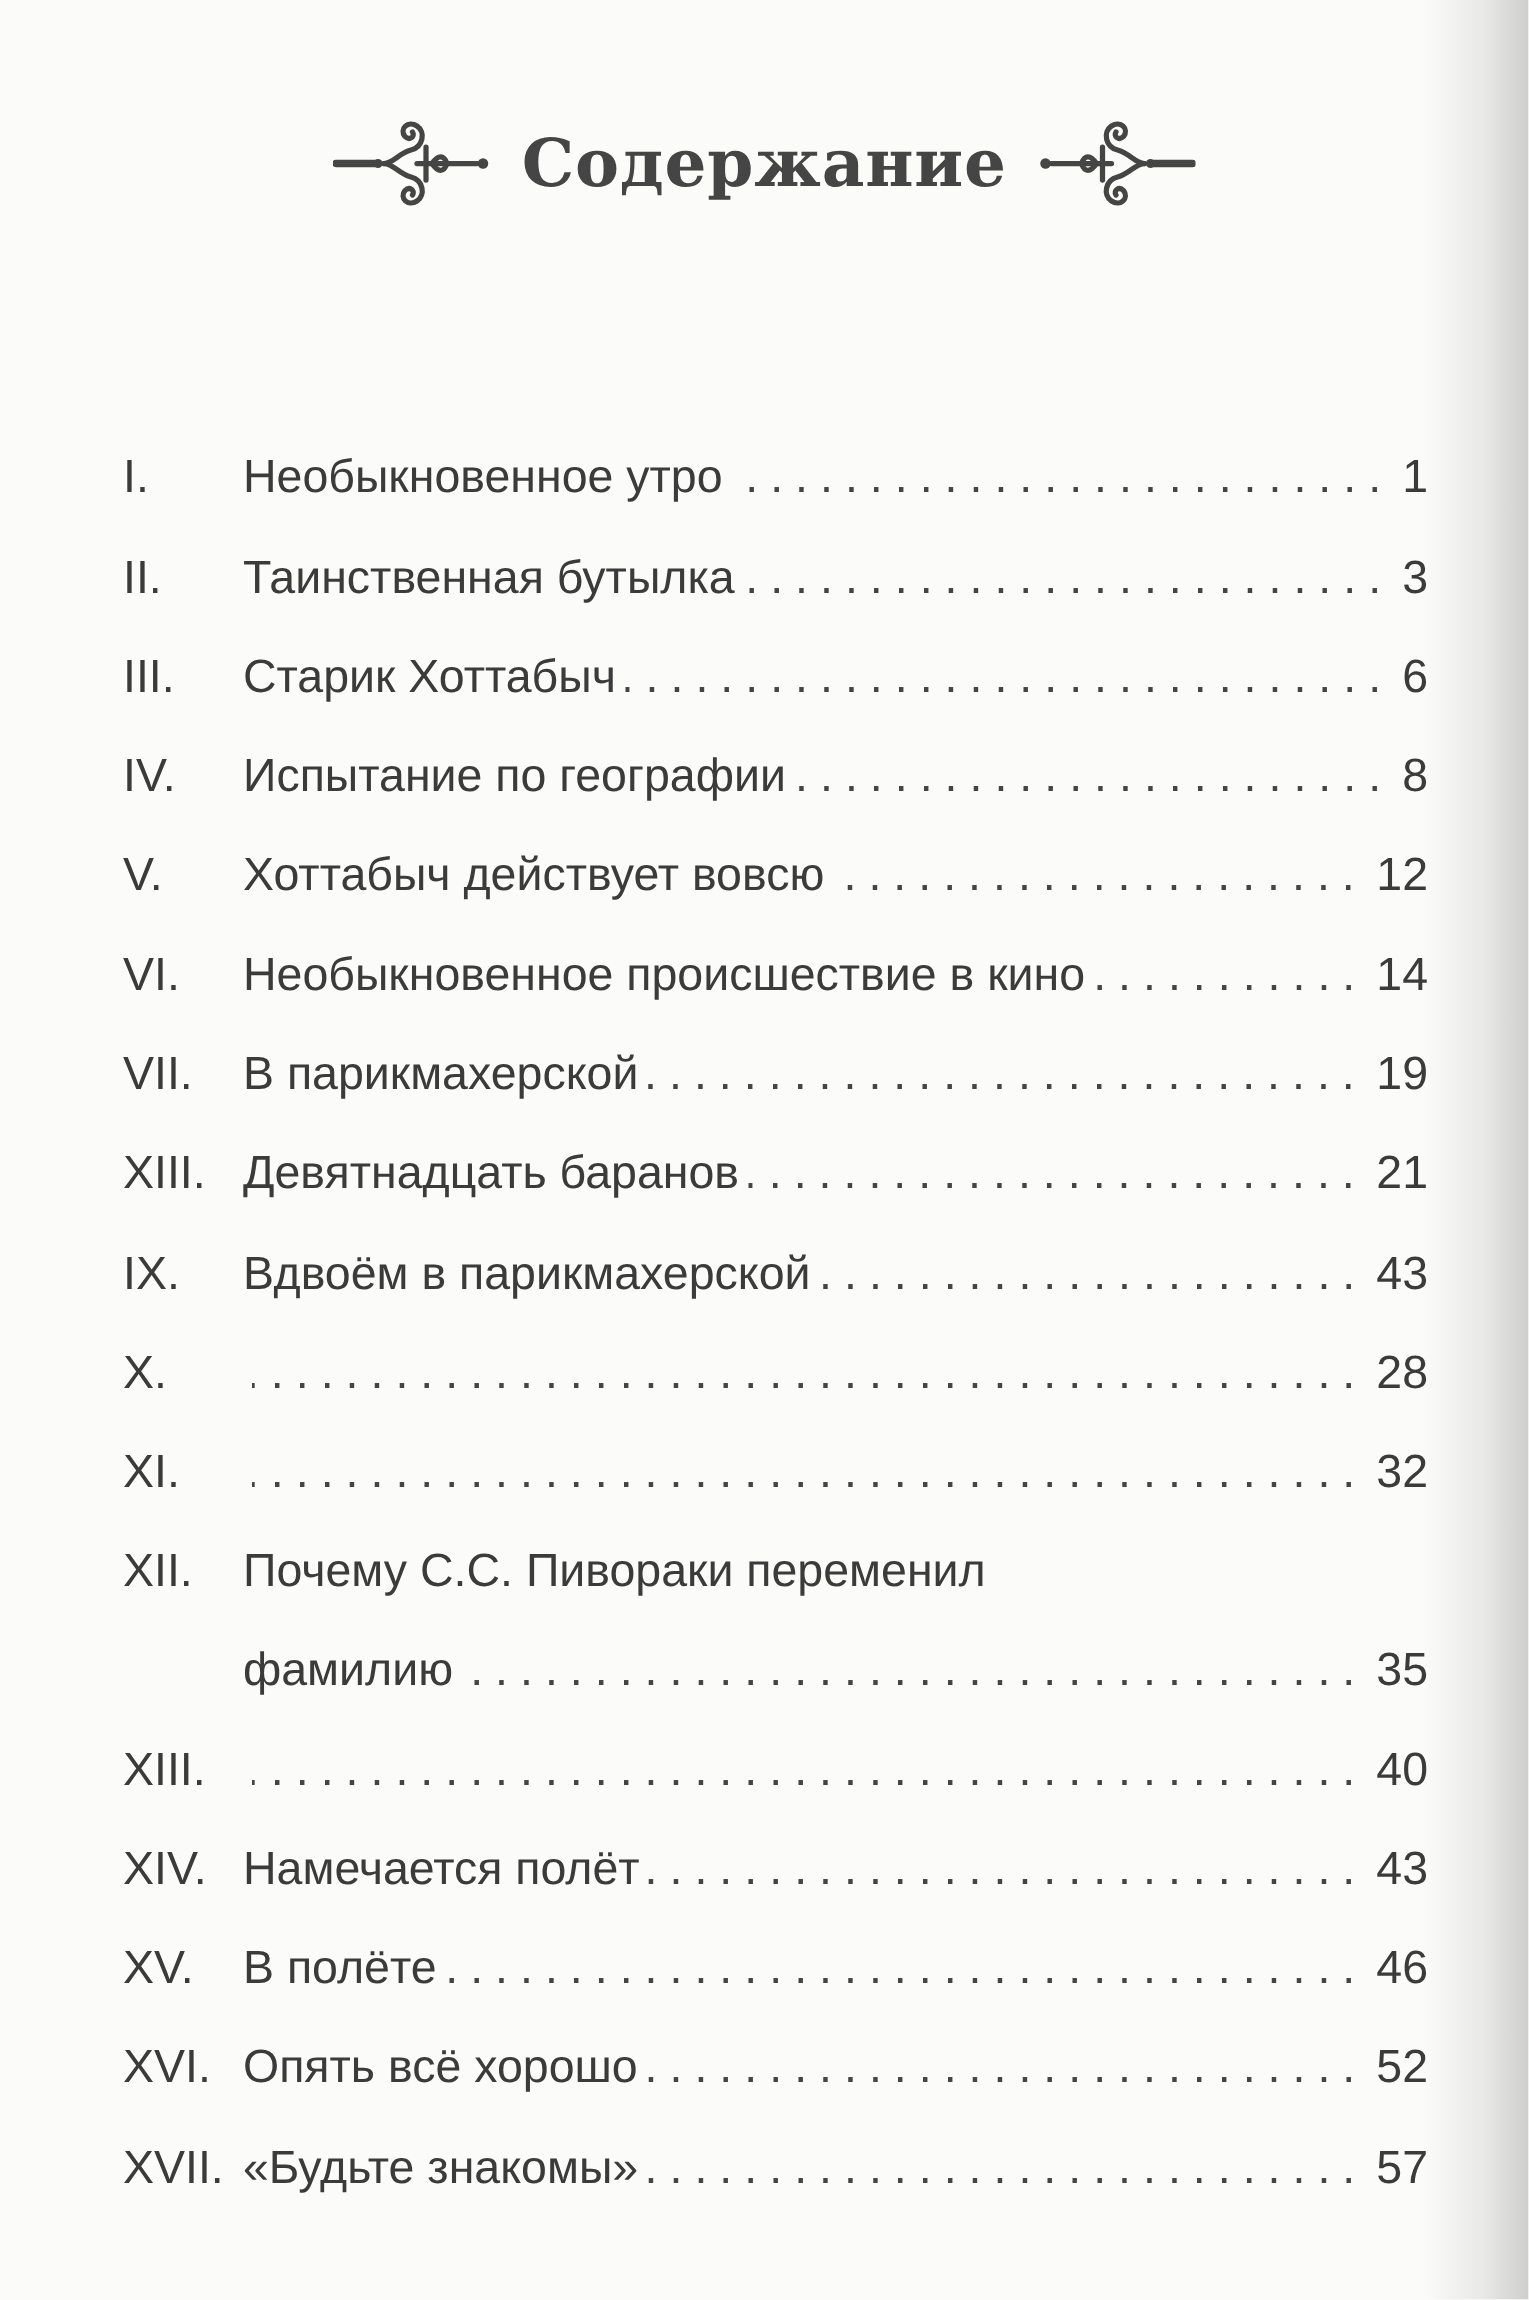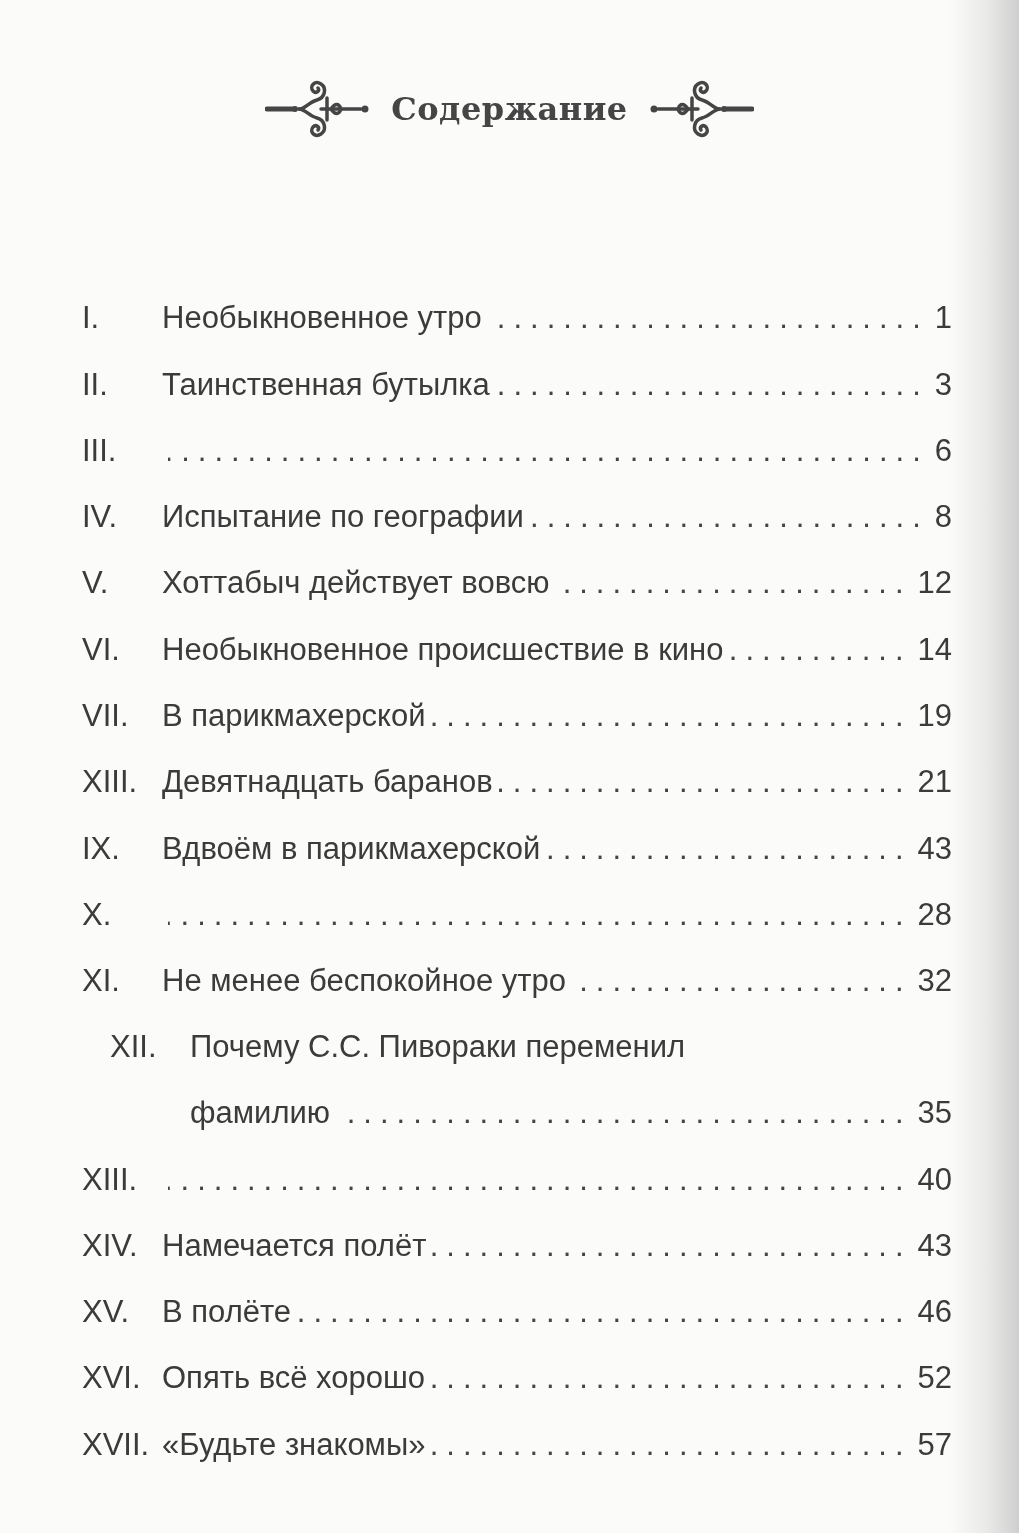--- a/index.html
+++ b/index.html
@@ -25,42 +25,42 @@
     }
     .header {
       position: absolute; top: 78px; left: 0; width: 100%;
       display: flex; justify-content: center; align-items: center;
     }
     .header-inner { display: flex; align-items: center; gap: 10px; }
     .ornament { width: 110px; height: 62px; }
     .ornament svg { width: 100%; height: 100%; display: block; }
     .title {
       font-family: "DejaVu Serif", "Liberation Serif", serif;
-      font-size: 32px; font-weight: bold; color: #454545;
+      font-size: 44px; font-weight: bold; color: #454545;
       letter-spacing: 0.5px;
       margin: 0 6px;
     }
     .toc {
       position: absolute; left: 82px; top: 270px; width: 870px;
     }
     .row {
       display: flex; align-items: flex-end;
       font-size: 31px; line-height: 36px;
       height: 66.3px; box-sizing: border-box; padding-top: 12px;
     }
     .row.two-line { height: 132px; flex-direction: column; align-items: stretch; }
     .num { width: 80px; flex: 0 0 80px; }
     .label { white-space: nowrap; }
     .dots {
       flex: 1 1 auto; overflow: hidden; white-space: nowrap;
       letter-spacing: 8px; margin: 0 6px; color: #444;
       text-align: right; direction: rtl;
     }
     .page { white-space: nowrap; text-align: right; }
-    .sub { display: flex; align-items: flex-end; height: 66px; margin-left: 28px; }
+    .sub { display: flex; align-items: flex-end; height: 66px; }
     .sub + .sub { }
   </style>
 </head>
 <body>
 
 <div class="bleed"></div>
 
 <div class="header">
   <div class="header-inner">
     <span class="ornament">
@@ -99,20 +99,21 @@
     <span class="page">1</span>
   </div>
   <div class="row">
     <span class="num">II.</span>
     <span class="label">Таинственная бутылка</span>
     <span class="dots">....................................................................</span>
     <span class="page">3</span>
   </div>
   <div class="row">
     <span class="num">III.</span>
+    <span class="label">Старик Хоттабыч</span>
     <span class="dots">....................................................................</span>
     <span class="page">6</span>
   </div>
   <div class="row">
     <span class="num">IV.</span>
     <span class="label">Испытание по географии</span>
     <span class="dots">....................................................................</span>
     <span class="page">8</span>
   </div>
   <div class="row">
@@ -145,21 +146,20 @@
     <span class="dots">....................................................................</span>
     <span class="page">43</span>
   </div>
   <div class="row">
     <span class="num">X.</span>
     <span class="dots">....................................................................</span>
     <span class="page">28</span>
   </div>
   <div class="row">
     <span class="num">XI.</span>
-    <span class="label">Не менее беспокойное утро</span>
     <span class="dots">....................................................................</span>
     <span class="page">32</span>
   </div>
   <div class="row two-line" style="padding-top:0;">
     <div class="sub">
       <span class="num">XII.</span>
       <span class="label">Почему С.С. Пивораки переменил</span>
     </div>
     <div class="sub">
       <span class="num"></span>

